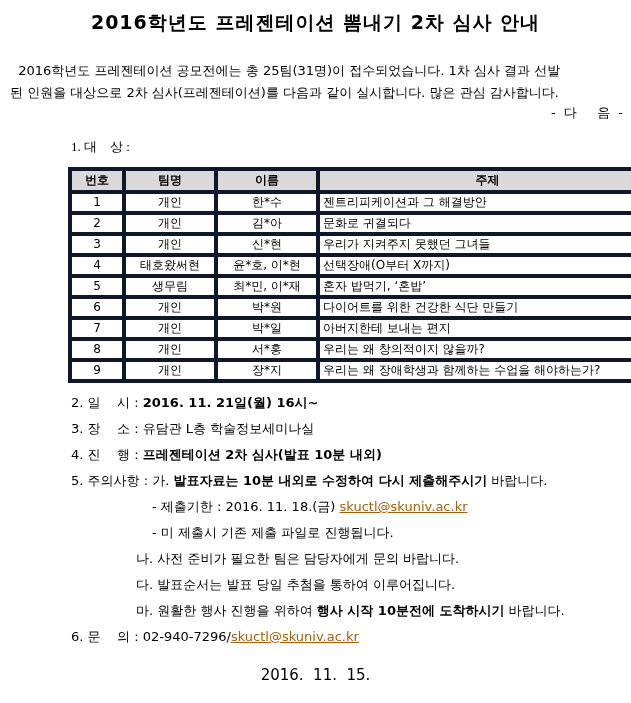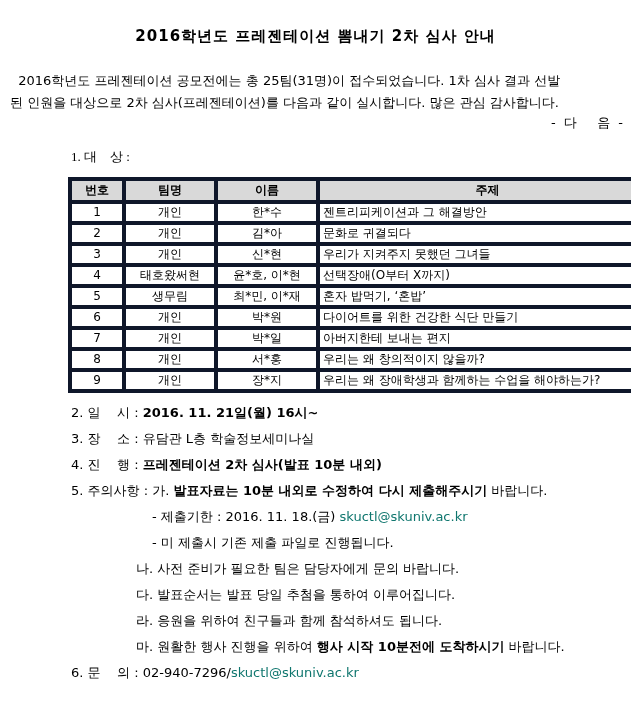--- a/index.html
+++ b/index.html
@@ -14,24 +14,24 @@
     font-family: "DejaVu Sans", "Liberation Sans", sans-serif;
     font-size: 13px;
     color: #000000;
     position: relative;
   }
   .page {
     padding: 8px 6px 0 6px;
   }
   .doc-title {
     text-align: center;
-    font-size: 15px;
+    font-size: 19px;
     font-weight: bold;
     letter-spacing: 1px;
-    margin-top: 19px;
+    margin-top: 2px;
     white-space: pre-wrap;
   }
   .intro {
     margin: 24px 4px 0 4px;
     line-height: 22px;
     white-space: pre-wrap;
     text-align: justify;
   }
   .daum {
     text-align: right;
@@ -74,21 +74,22 @@
     margin: 7px 0 9px 65px;
   }
   .line {
     line-height: 26px;
     white-space: pre-wrap;
   }
   .indent-dash { padding-left: 81px; }
   .indent-sub  { padding-left: 65px; }
   .bold { font-weight: bold; }
   a.mail-link {
-    color: #0f766e;
+    color: #a16207;
+    text-decoration: underline;
     cursor: pointer;
   }
   .footer-date {
     text-align: center;
     font-size: 15px;
     margin-top: 16px;
     white-space: pre-wrap;
   }
 </style>
 </head>
@@ -182,21 +183,20 @@
     <div class="line"><span>5. 주의사항 : 가. </span><span class="bold">발표자료는 10분 내외로 수정하여 다시 제출해주시기</span><span> 바랍니다.</span></div>
 
     <div class="line indent-dash"><span>- 제출기한 : 2016. 11. 18.(금) </span><a class="mail-link">skuctl@skuniv.ac.kr</a></div>
 
     <div class="line indent-dash">- 미 제출시 기존 제출 파일로 진행됩니다.</div>
 
     <div class="line indent-sub">나. 사전 준비가 필요한 팀은 담당자에게 문의 바랍니다.</div>
 
     <div class="line indent-sub">다. 발표순서는 발표 당일 추첨을 통하여 이루어집니다.</div>
 
-    <div class="line indent-sub">라. 응원을 위하여 친구들과 함께 참석하셔도 됩니다.</div>
 
     <div class="line indent-sub"><span>마. 원활한 행사 진행을 위하여 </span><span class="bold">행사 시작 10분전에 도착하시기</span><span> 바랍니다.</span></div>
 
     <div class="line"><span>6. 문    의 : 02-940-7296/</span><a class="mail-link">skuctl@skuniv.ac.kr</a></div>
 
   </div>
 
   <div class="footer-date">2016.  11.  15.</div>
 
 </div>

